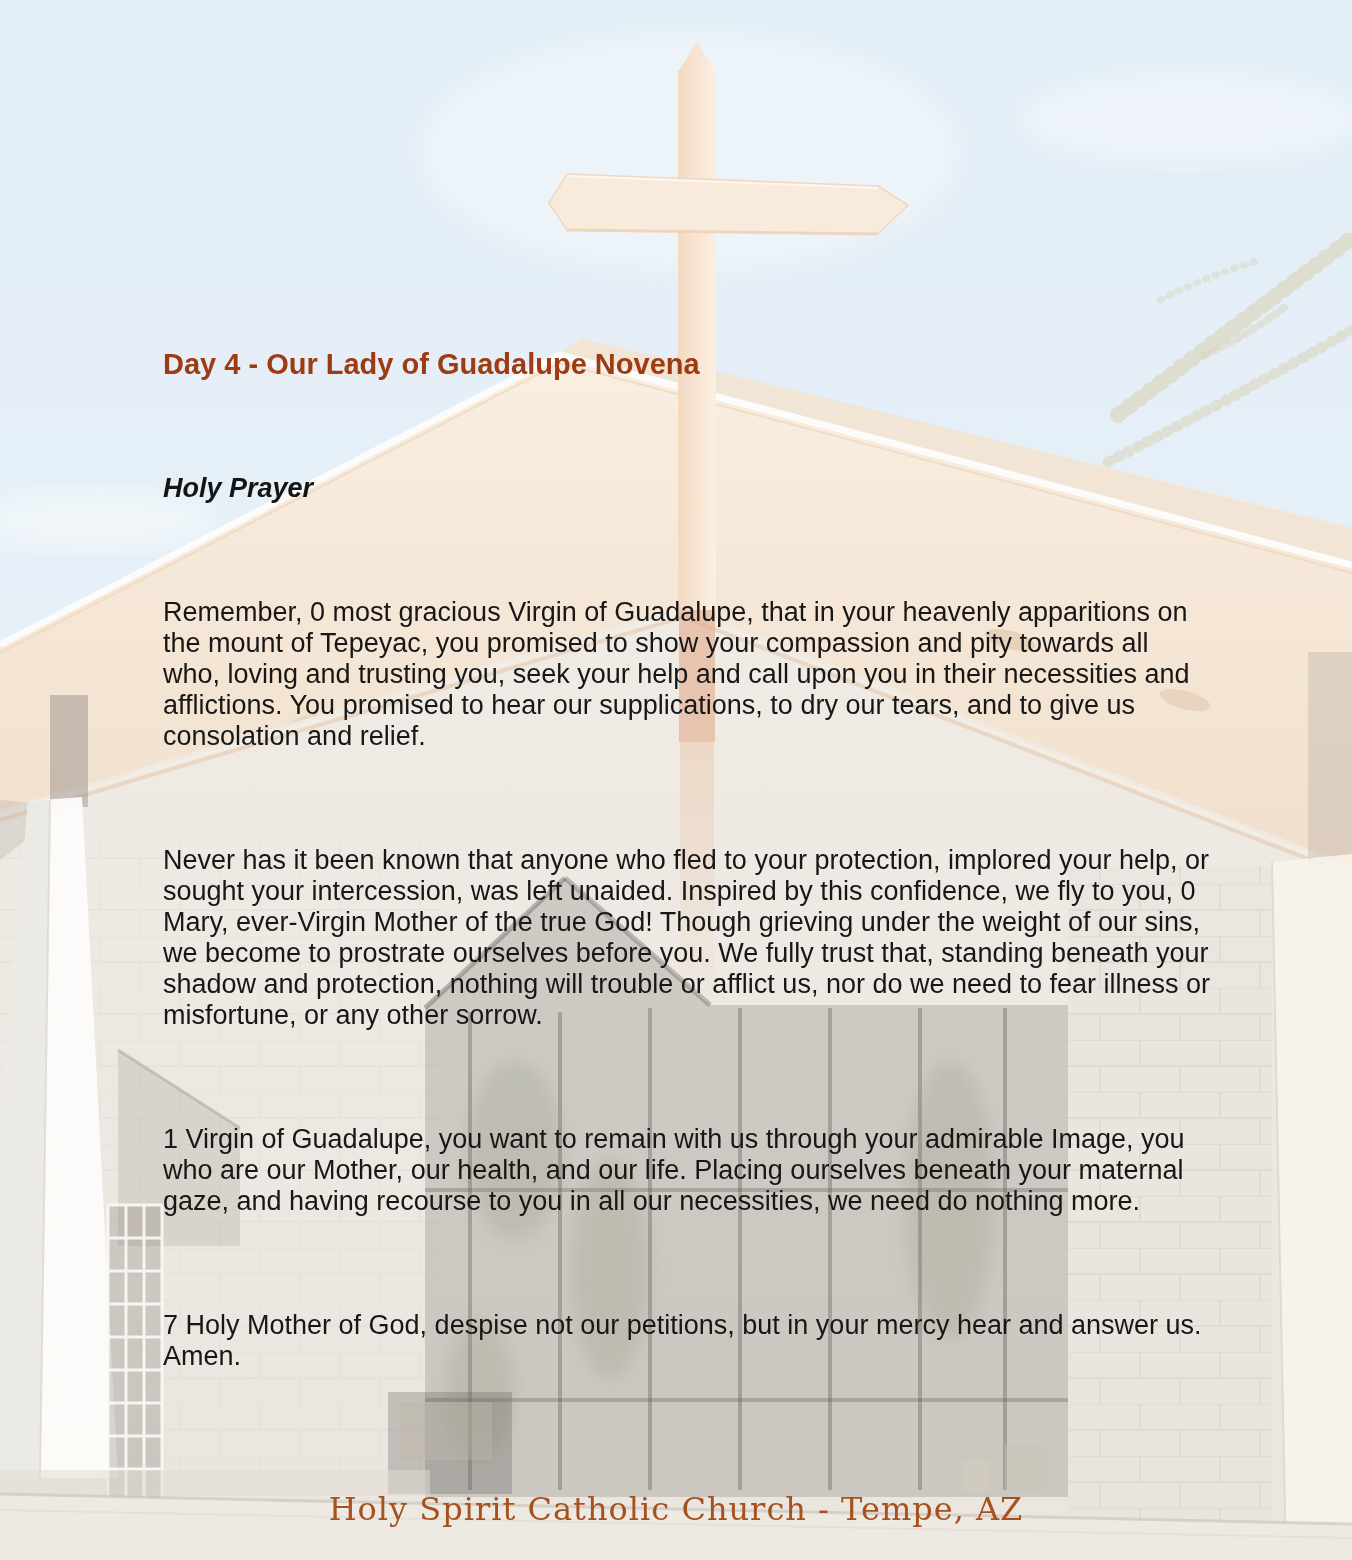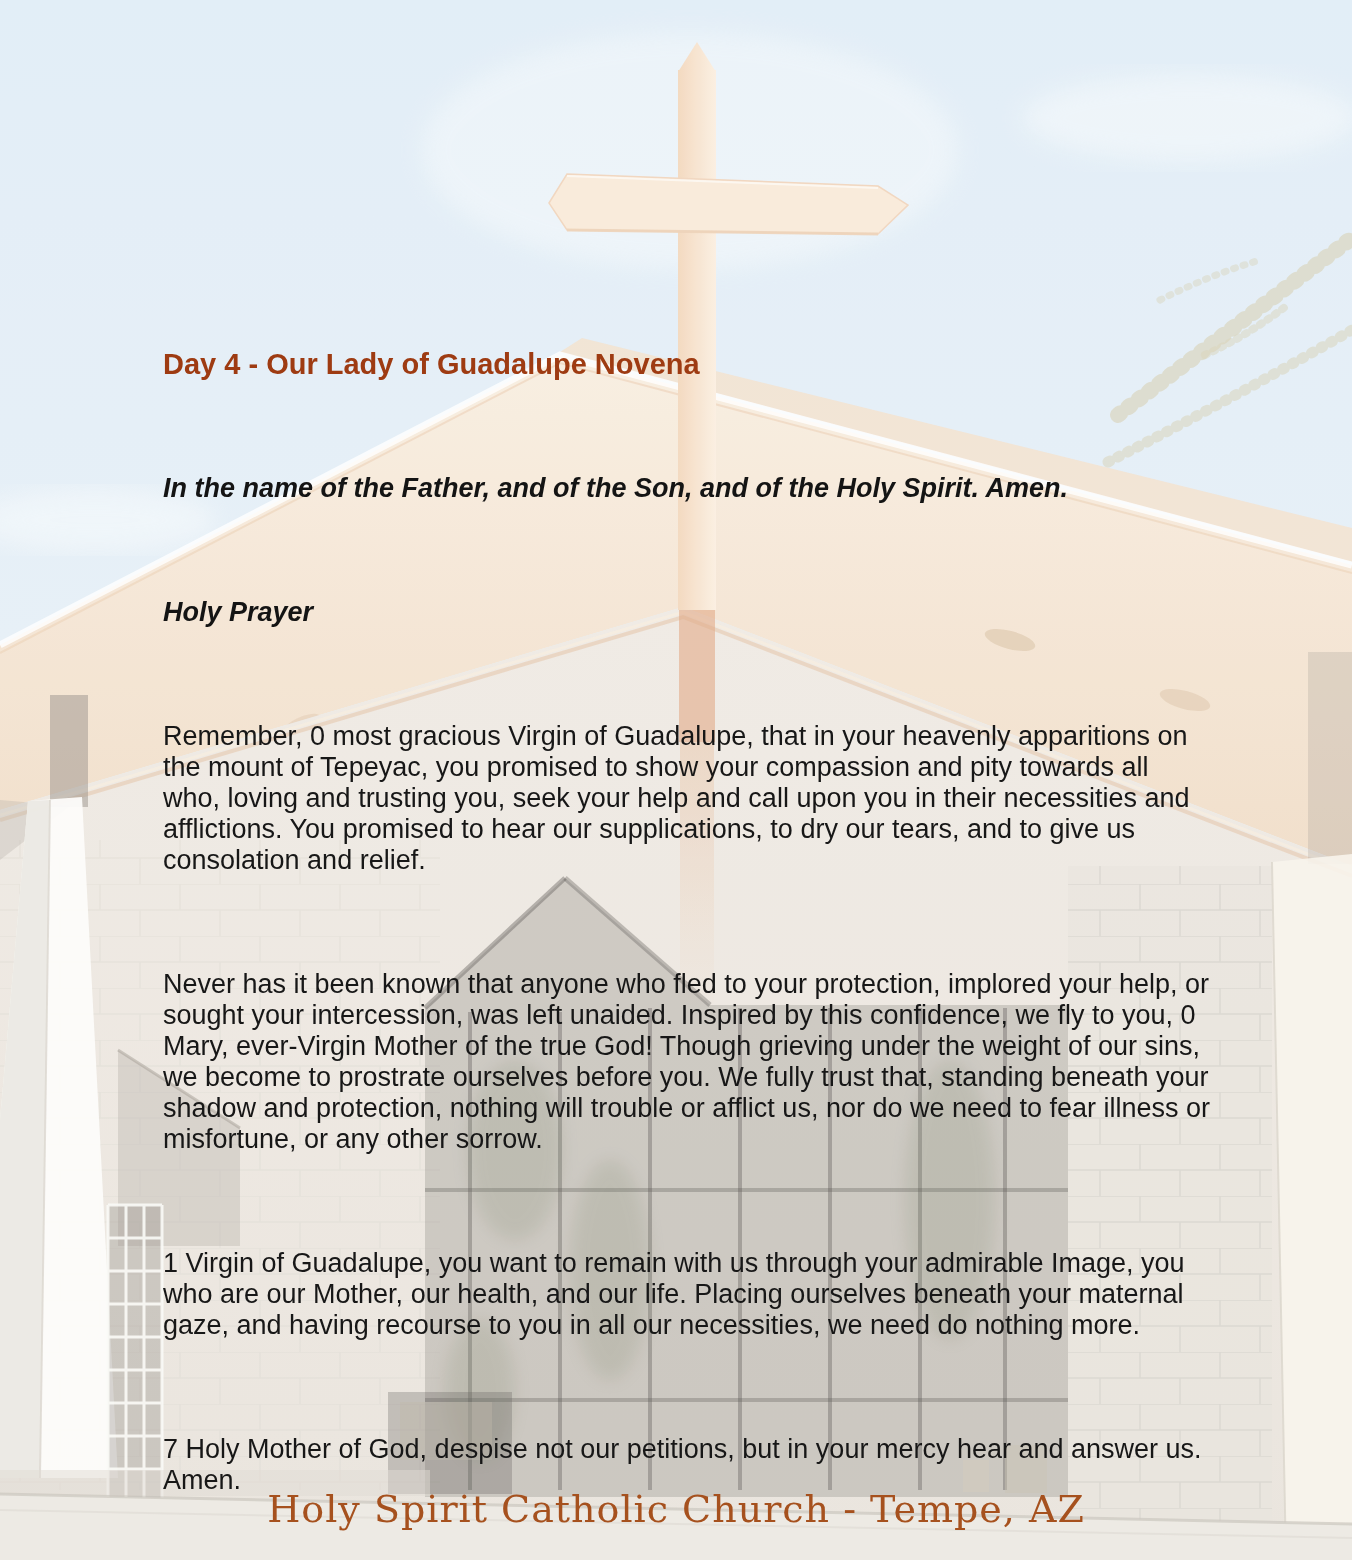--- a/index.html
+++ b/index.html
@@ -27,21 +27,21 @@
     line-height:31px;
     font-weight:bold;
     color:var(--accent-title,#9e3b12);
   }
   .bold-italic{font-weight:bold;font-style:italic;color:#141414;}
   .footer-script{
     position:absolute;
     left:0;right:0;top:1487px;
     text-align:center;
     font-family:"DejaVu Serif", serif;
-    font-size:38px;
+    font-size:32px;
     line-height:44px;
     letter-spacing:1px;
     color:var(--accent-footer,#a6511e);
   }
 </style>
 </head>
 <body>
 
 <div class="page">
 
@@ -180,21 +180,20 @@
       <polygon points="0,1494 1352,1524 1352,1560 0,1560" fill="#ebe8e1"></polygon>
       <line x1="0" y1="1494" x2="1352" y2="1524" stroke="#c7c2b9" stroke-width="3" opacity="0.7"></line>
       <line x1="0" y1="1510" x2="1352" y2="1538" stroke="#d8d4cc" stroke-width="2" opacity="0.5"></line>
     </g>
 
     <rect x="0" y="0" width="1352" height="1560" fill="#ffffff" opacity="0.1"></rect>
   </svg>
 
   <div class="text-block">
     <h1 class="doc-title">Day 4 - Our Lady of Guadalupe Novena</h1>
-    <p class="bold-italic">In the name of the Father, and of the Son, and of the Holy Spirit. Amen.</p>
     <p class="bold-italic">Holy Prayer</p>
     <p>Remember, 0 most gracious Virgin of Guadalupe, that in your heavenly apparitions on
 the mount of Tepeyac, you promised to show your compassion and pity towards all
 who, loving and trusting you, seek your help and call upon you in their necessities and
 afflictions. You promised to hear our supplications, to dry our tears, and to give us
 consolation and relief.</p>
     <p>Never has it been known that anyone who fled to your protection, implored your help, or
 sought your intercession, was left unaided. Inspired by this confidence, we fly to you, 0
 Mary, ever-Virgin Mother of the true God! Though grieving under the weight of our sins,
 we become to prostrate ourselves before you. We fully trust that, standing beneath your

